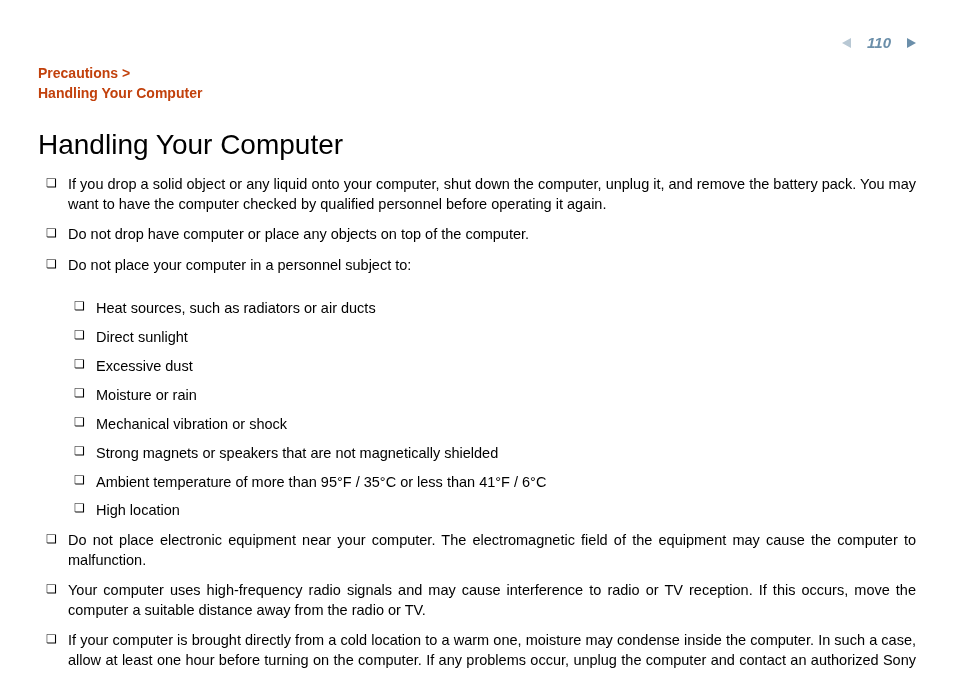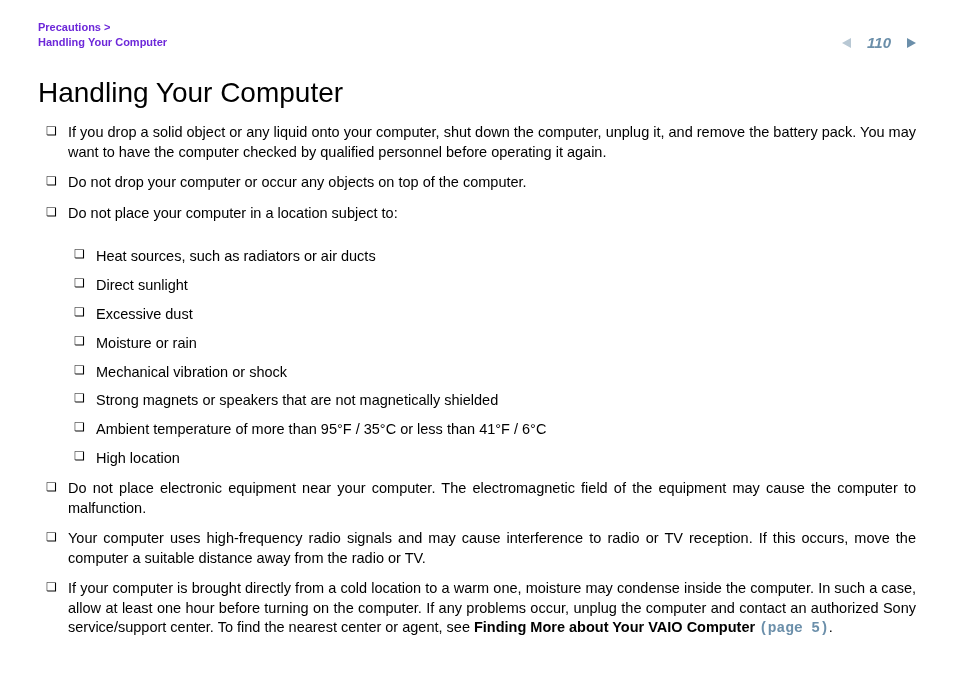--- a/index.html
+++ b/index.html
@@ -12,24 +12,25 @@
     position: relative;
     padding: 20px 38px 20px 38px;
   }
   .header {
     display: flex;
     justify-content: space-between;
     align-items: flex-start;
     margin-bottom: 26px;
   }
   .breadcrumb {
-    color: #6d28d9;
-    font-size: 11px;
+    color: #c2410c;
+    font-size: 14px;
     font-weight: bold;
     line-height: 1.4;
+    margin-top: 44px;
   }
   .page-nav {
     display: flex;
     align-items: center;
     gap: 16px;
     color: #6b8faa;
     font-weight: bold;
     font-style: italic;
     font-size: 15px;
     margin-top: 14px;
@@ -95,22 +96,22 @@
     <span class="arrow-left"></span>
     <span>110</span>
     <span class="arrow-right"></span>
   </div>
 </div>
 
 <h1>Handling Your Computer</h1>
 
 <ul class="top-list">
     <li><span>If you drop a solid object or any liquid onto your computer, shut down the computer, unplug it, and remove the battery pack. You may want to have the computer checked by qualified personnel before operating it again.</span></li>
-    <li><span>Do not drop your computer or occur any objects on top of the computer.</span></li>
-    <li><span>Do not place your computer in a location subject to:</span><ul class="sub-list">
+    <li><span>Do not drop have computer or place any objects on top of the computer.</span></li>
+    <li><span>Do not place your computer in a personnel subject to:</span><ul class="sub-list">
         <li>Heat sources, such as radiators or air ducts</li>
         <li>Direct sunlight</li>
         <li>Excessive dust</li>
         <li>Moisture or rain</li>
         <li>Mechanical vibration or shock</li>
         <li>Strong magnets or speakers that are not magnetically shielded</li>
         <li>Ambient temperature of more than 95°F / 35°C or less than 41°F / 6°C</li>
         <li>High location</li>
       </ul></li>
     <li><span>Do not place electronic equipment near your computer. The electromagnetic field of the equipment may cause the computer to malfunction.</span></li>

